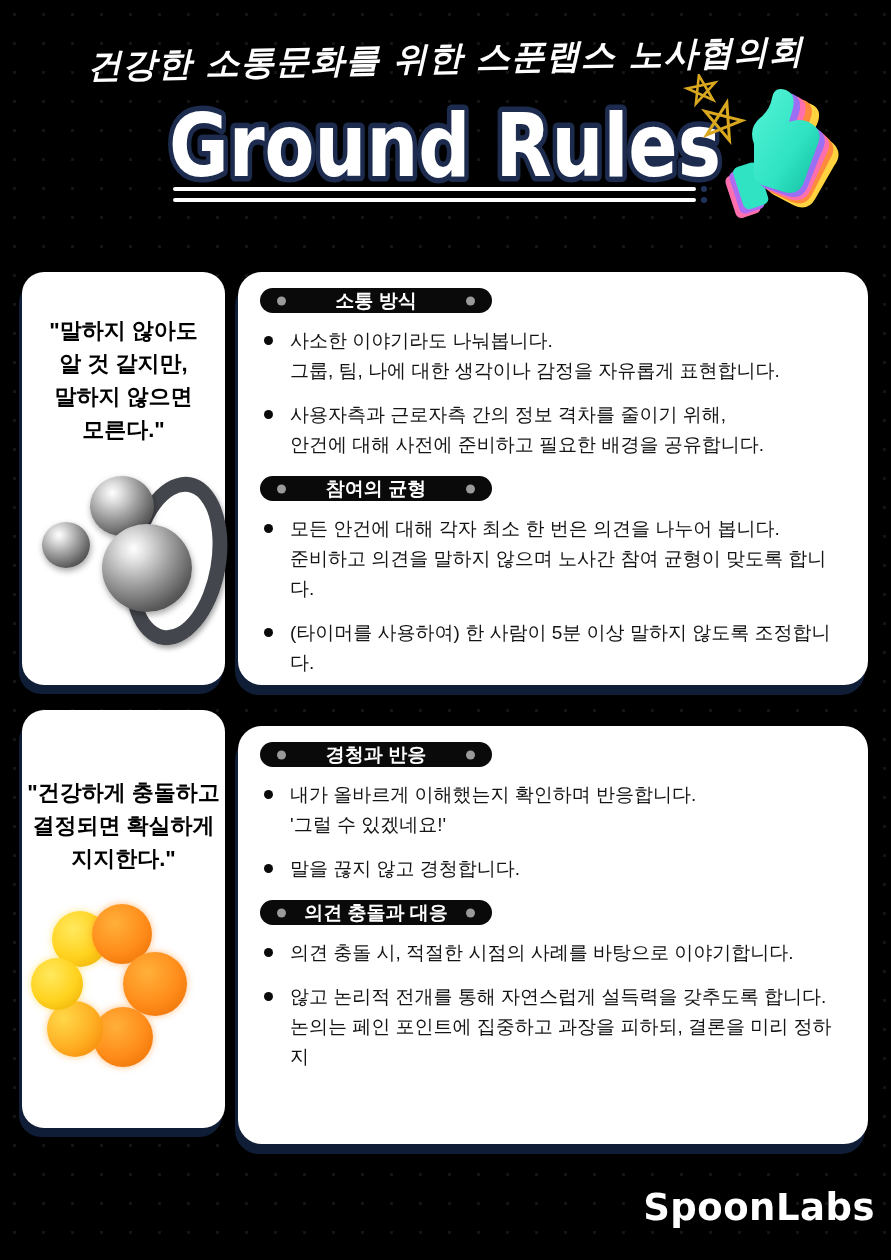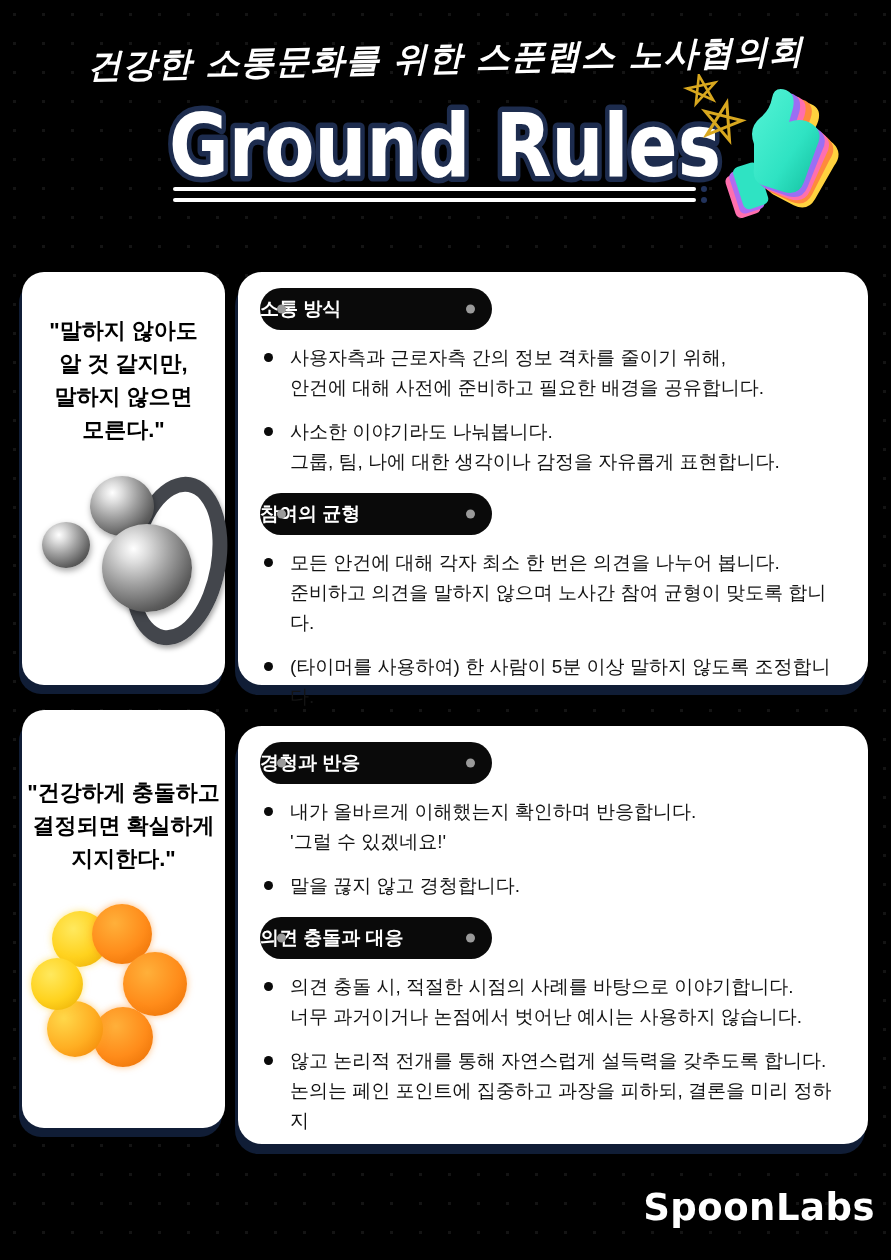--- a/index.html
+++ b/index.html
@@ -29,22 +29,22 @@
   .quote-card{left:22px;width:203px;border-radius:22px;box-shadow:-3px 9px 0 #101d36;}
   .q1{top:272px;height:413px;}
   .q2{top:710px;height:418px;}
   .rules-card{left:238px;width:630px;border-radius:24px;box-shadow:-3px 10px 0 #101d36;padding:16px 22px;}
   .r1{top:272px;height:413px;}
   .r2{top:726px;height:418px;}
   .quote{font-size:22px;font-weight:800;color:#000;text-align:center;line-height:1.5;}
   .q1 .quote{margin-top:42px;}
   .q2 .quote{margin-top:66px;}
   
-  .pill{position:relative;width:232px;height:42px;background:#0a0a0a;border-radius:22px;
-        display:flex;align-items:center;justify-content:flex-start;
+  .pill{position:relative;width:232px;height:25px;background:#0a0a0a;border-radius:22px;
+        display:flex;align-items:center;justify-content:center;
         color:#fff;font-size:19px;font-weight:800;}
   .pill .pdot{position:absolute;top:50%;transform:translateY(-50%);
         width:9px;height:9px;border-radius:50%;background:#9a9a9a;}
   .pdot-l{left:17px}.pdot-r{right:17px}
   .section + .section{margin-top:8px;}
   
   .bullets{margin:13px 0 16px 4px;}
   .bullet{display:flex;margin-bottom:14px;}
   .bullet:last-child{margin-bottom:0;}
   .b-dot-col{flex:0 0 26px;padding-top:10px;}
@@ -153,31 +153,31 @@
         <span class="pdot pdot-l"></span>
         <span>소통 방식</span>
         <span class="pdot pdot-r"></span>
       </div>
       <div class="bullets">
         <div class="bullet">
           <span class="b-dot-col">
               <span class="b-dot"></span>
             </span>
           <span class="b-text">
+            <div>사소한 이야기라도 나눠봅니다.</div>
+            <div>그룹, 팀, 나에 대한 생각이나 감정을 자유롭게 표현합니다.</div>
+          </span>
+        </div>
+        <div class="bullet">
+          <span class="b-dot-col">
+              <span class="b-dot"></span>
+            </span>
+          <span class="b-text">
             <div>사용자측과 근로자측 간의 정보 격차를 줄이기 위해,</div>
             <div>안건에 대해 사전에 준비하고 필요한 배경을 공유합니다.</div>
-          </span>
-        </div>
-        <div class="bullet">
-          <span class="b-dot-col">
-              <span class="b-dot"></span>
-            </span>
-          <span class="b-text">
-            <div>사소한 이야기라도 나눠봅니다.</div>
-            <div>그룹, 팀, 나에 대한 생각이나 감정을 자유롭게 표현합니다.</div>
           </span>
         </div>
       </div>
     </div>
     <div class="section">
       <div class="pill">
         <span class="pdot pdot-l"></span>
         <span>참여의 균형</span>
         <span class="pdot pdot-r"></span>
       </div>
@@ -252,21 +252,20 @@
         <span>의견 충돌과 대응</span>
         <span class="pdot pdot-r"></span>
       </div>
       <div class="bullets">
         <div class="bullet">
           <span class="b-dot-col">
               <span class="b-dot"></span>
             </span>
           <span class="b-text">
             <div>의견 충돌 시, 적절한 시점의 사례를 바탕으로 이야기합니다.</div>
-            <div>너무 과거이거나 논점에서 벗어난 예시는 사용하지 않습니다.</div>
           </span>
         </div>
         <div class="bullet">
           <span class="b-dot-col">
               <span class="b-dot"></span>
             </span>
           <span class="b-text">
             <div>않고 논리적 전개를 통해 자연스럽게 설득력을 갖추도록 합니다.</div>
             <div>논의는 페인 포인트에 집중하고 과장을 피하되, 결론을 미리 정하지</div>
           </span>

